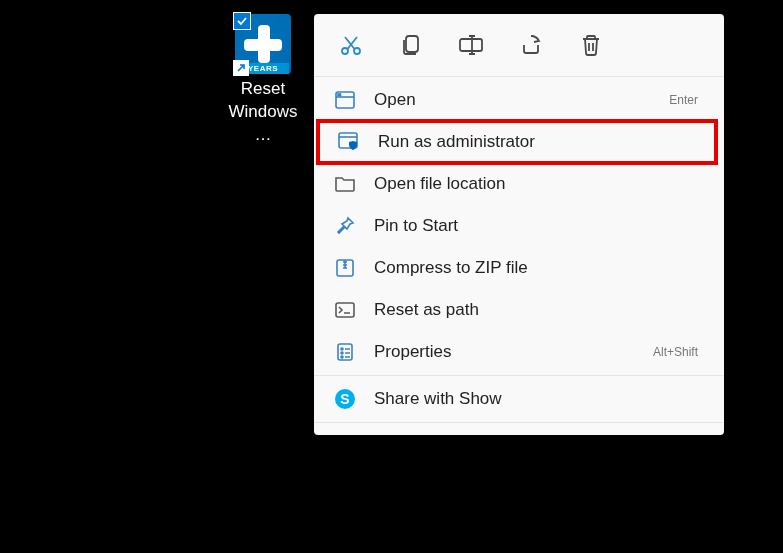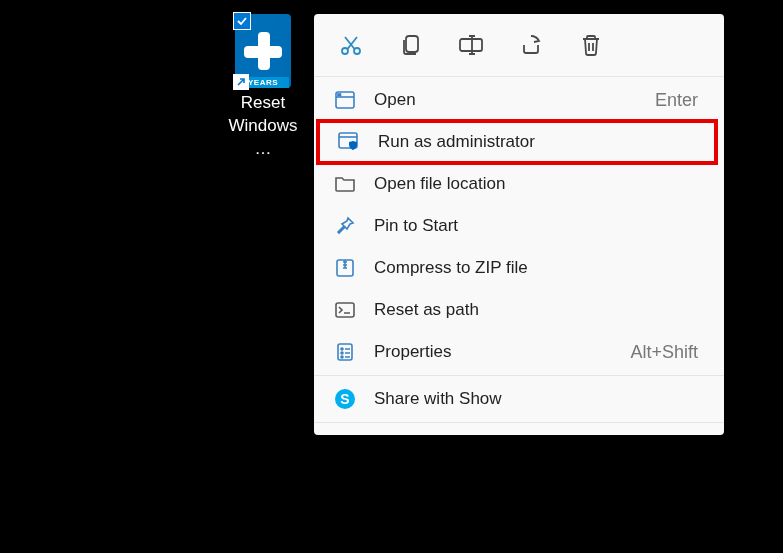--- a/index.html
+++ b/index.html
@@ -19,21 +19,21 @@
       top: 14px;
       width: 90px;
       display: flex;
       flex-direction: column;
       align-items: center;
       gap: 4px;
     }
     .shortcut-icon-wrap {
       position: relative;
       width: 56px;
-      height: 74px;
+      height: 60px;
       background: #006fb8;
       border-radius: 4px;
       display: flex;
       align-items: center;
       justify-content: center;
     }
     .plus-symbol {
       position: absolute;
       width: 38px;
       height: 38px;
@@ -135,21 +135,21 @@
       align-items: center;
       justify-content: center;
       flex-shrink: 0;
       color: #3b82c4;
     }
     .item-label {
       font-size: 17px;
       flex: 1;
     }
     .item-hotkey {
-      font-size: 18px;
+      font-size: 12px;
       color: #777;
     }
     svg { display: block; }
   </style>
 </head>
 <body>
 
 <div class="shortcut">
   <div class="shortcut-icon-wrap">
     <div class="plus-symbol"></div>

